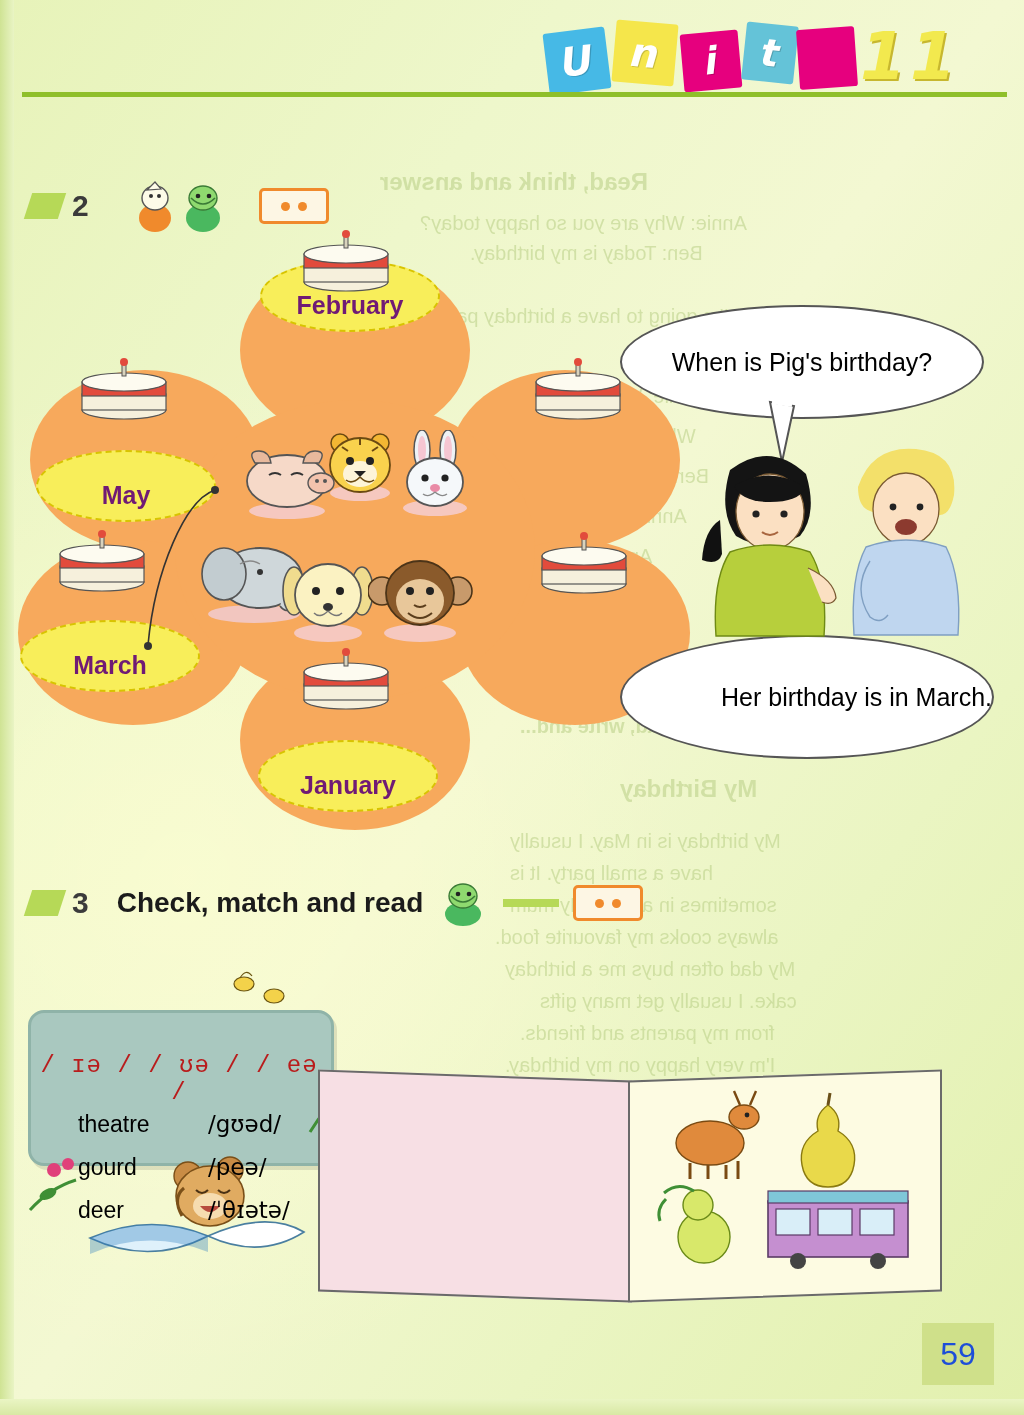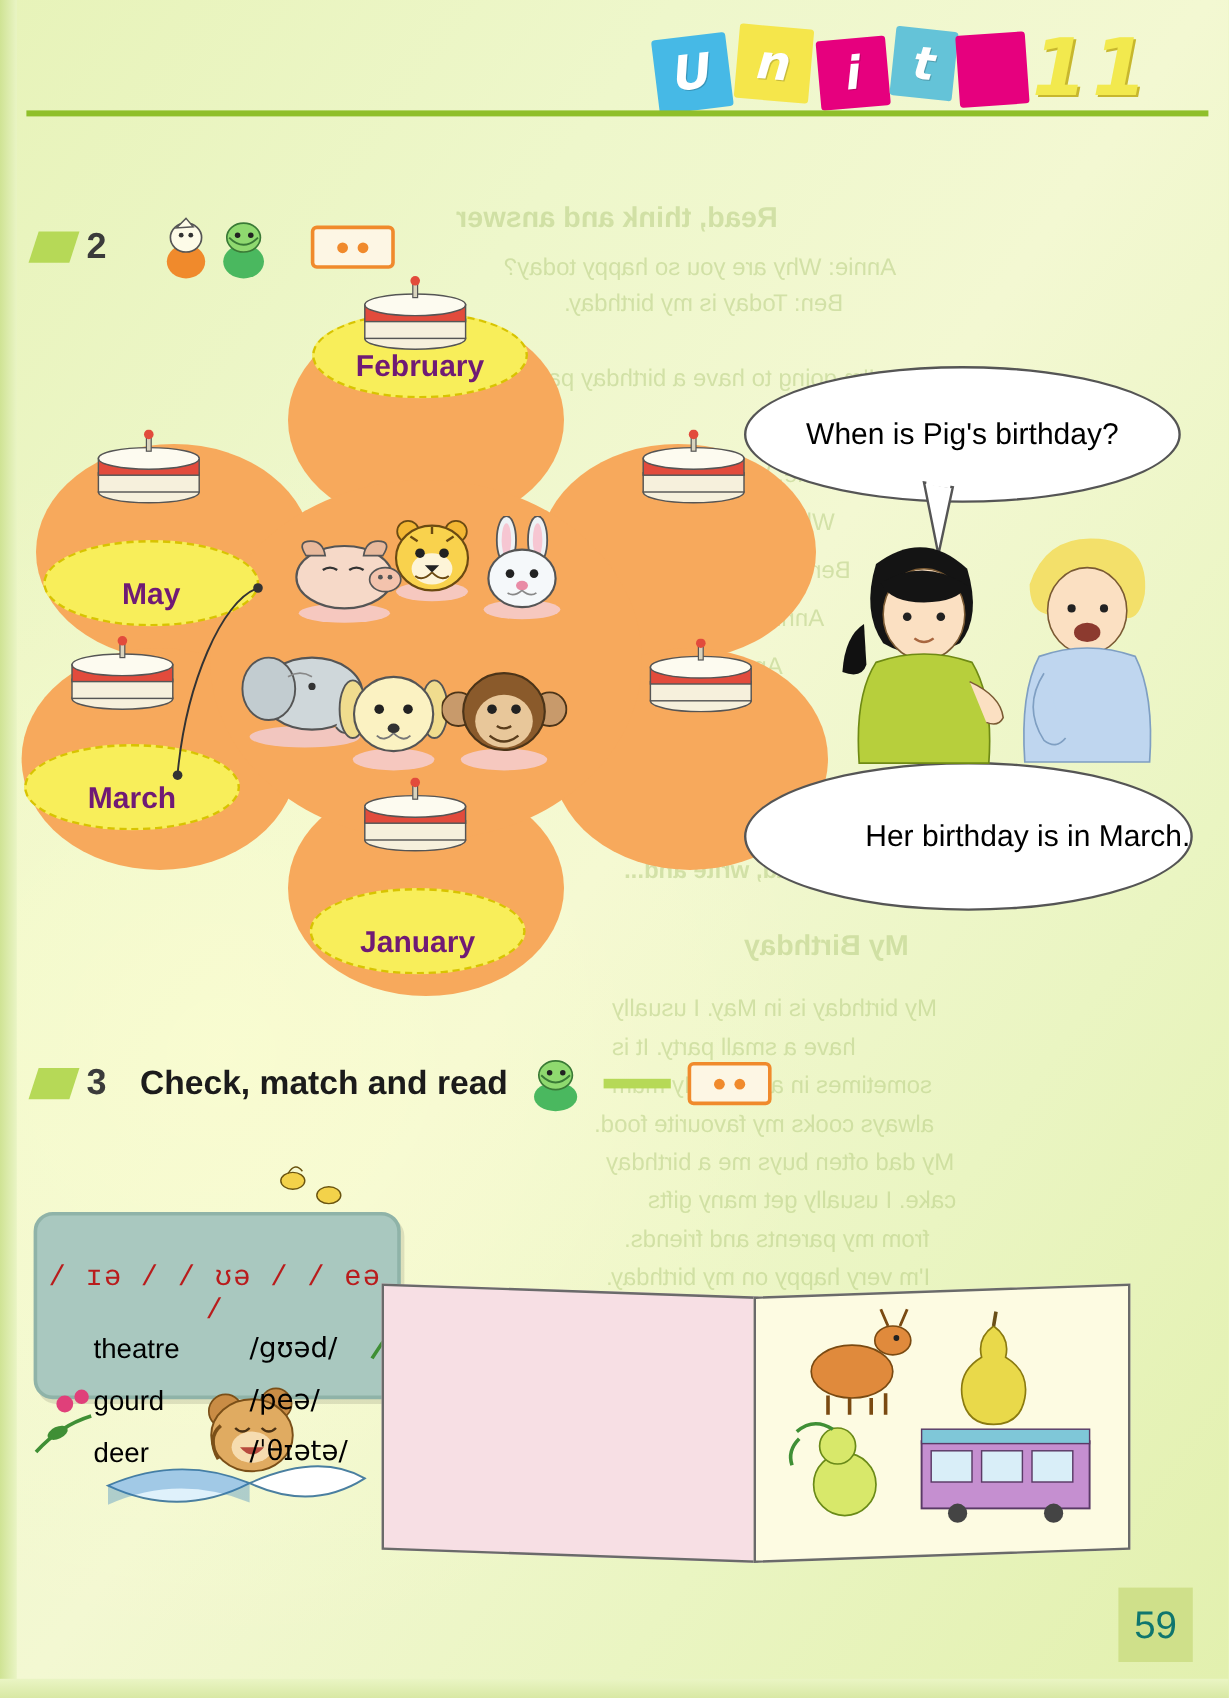--- a/index.html
+++ b/index.html
@@ -107,22 +107,22 @@
     position:absolute;left:310px;top:0;width:310px;height:218px;background:#fdfbe2;
     border:2px solid #6a6a6a;
     transform:skewY(-2deg);
   }
   .word-list{position:absolute;left:78px;top:1111px;width:240px;font-size:23px;color:#000000;}
   .word-row{display:flex;justify-content:space-between;margin-bottom:16px;}
   .wl-word{width:120px;}
   .wl-ipa{width:110px;font-family:"DejaVu Sans", sans-serif;}
 
   .page-num{
-    position:absolute;right:30px;bottom:30px;width:62px;height:62px;background:#cfe08a;
-    display:flex;align-items:center;justify-content:center;font-size:32px;color:#0f766e;
+    position:absolute;right:30px;bottom:30px;width:72px;height:62px;background:#cfe08a;
+    display:flex;align-items:center;justify-content:center;font-size:32px;color:#1d4ed8;
   }
 </style>
 </head>
 <body>
 
 <div class="page-bg"></div>
 <div class="page-border-left"></div>
 <div class="page-border-bottom"></div>
 
 <div>

